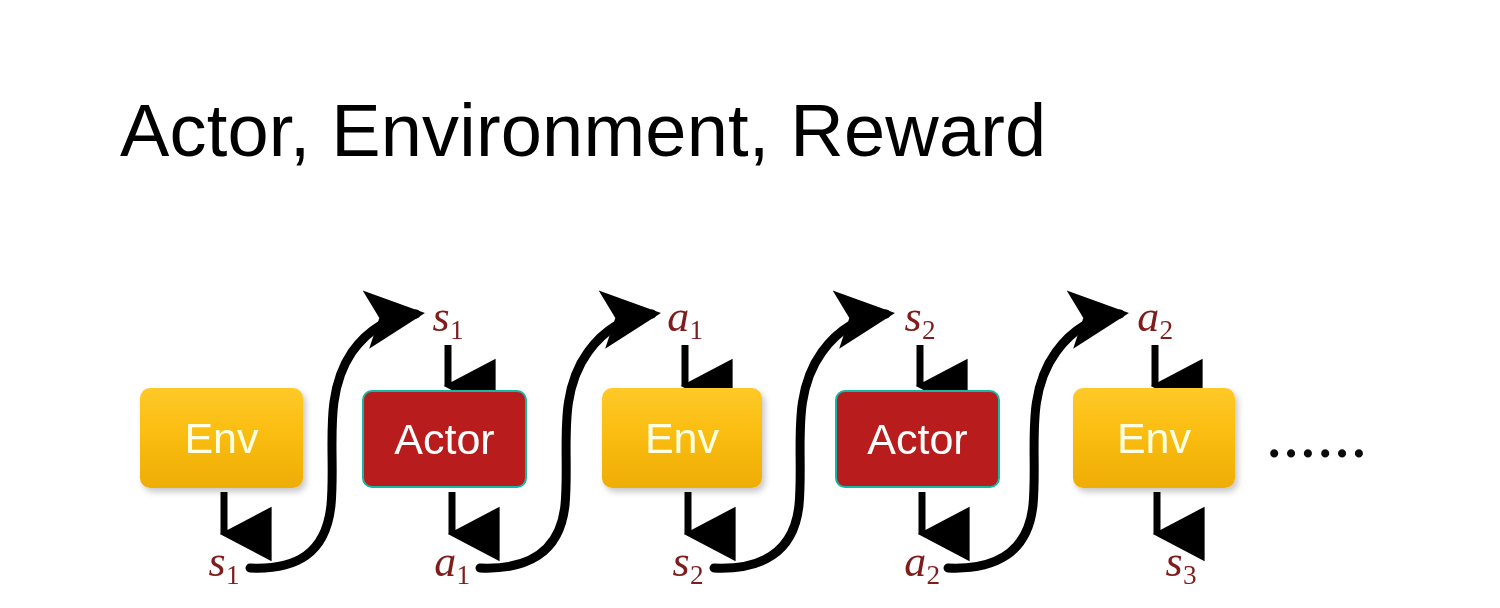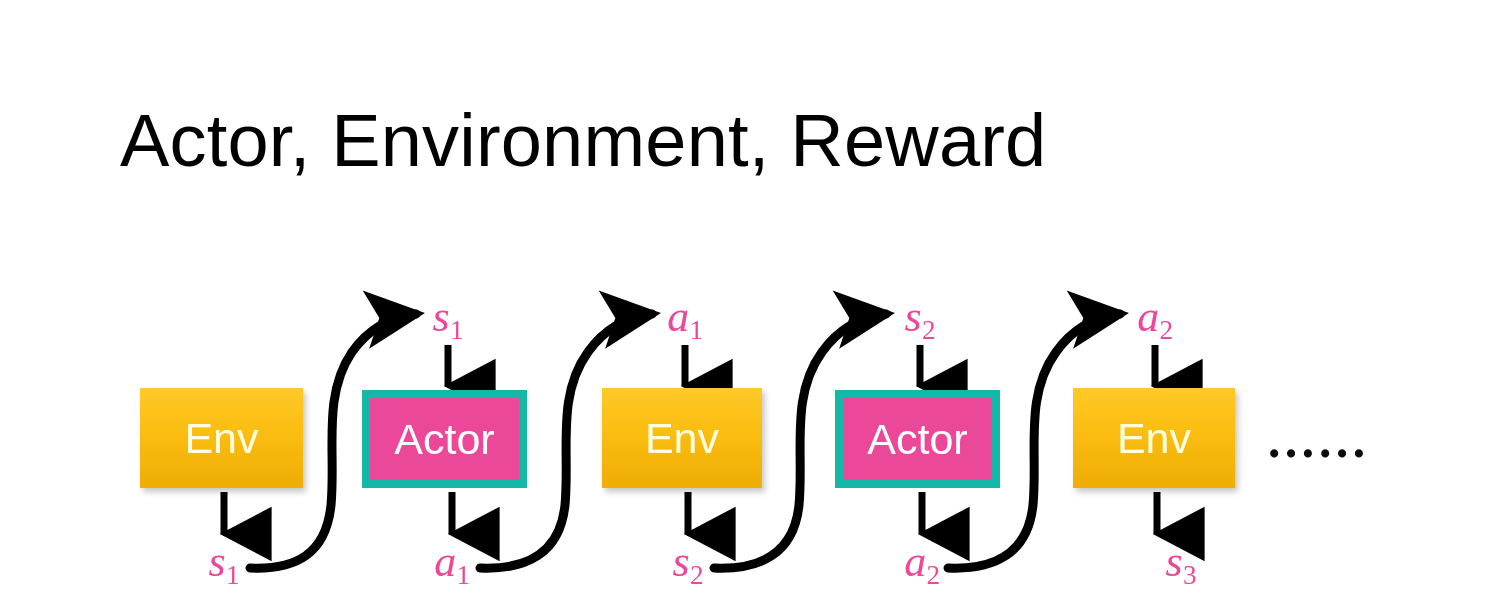--- a/index.html
+++ b/index.html
@@ -12,21 +12,21 @@
     height: 608px;
     position: relative;
     overflow: hidden;
     font-family: "Liberation Sans", sans-serif;
   }
 
   
   #slide-title {
     position: absolute;
     left: 120px;
-    top: 104px;
+    top: 94px;
     font-family: "Liberation Sans", sans-serif;
     font-size: 74px;
     font-weight: 300;
     letter-spacing: 0.2px;
     color: #000000;
     white-space: nowrap;
     line-height: 1.0;
   }
 
   
@@ -51,40 +51,41 @@
     position: absolute;
     box-sizing: border-box;
     display: flex;
     align-items: center;
     justify-content: center;
     font-family: "Liberation Sans", sans-serif;
     font-weight: 400;
     font-size: 43px;
     line-height: 1;
     user-select: none;
+    border-radius: 10px;
   }
   .node-box.env {
     background: linear-gradient(180deg, #FFC928 0%, #FBBE12 42%, #EFAD05 100%);
     color: #FFFFE2;
     border: none;
     box-shadow: 3px 4px 6px rgba(0,0,0,0.22);
   }
   .node-box.actor {
-    background: #ec4899;
+    background: #b91c1c;
     color: #FFFFFF;
-    border: 8px solid #14b8a6;
+    border: 2px solid #14b8a6;
   }
 
   
   .math-label {
     position: absolute;
     font-family: "Liberation Serif", serif;
     font-style: italic;
     font-size: 44px;
-    color: #ec4899;
+    color: #7f1d1d;
     line-height: 1;
     white-space: nowrap;
     user-select: none;
     transform: translate(-50%, -50%);
   }
   .math-label sub {
     font-style: normal;
     font-size: 0.62em;
     vertical-align: baseline;
     position: relative;

